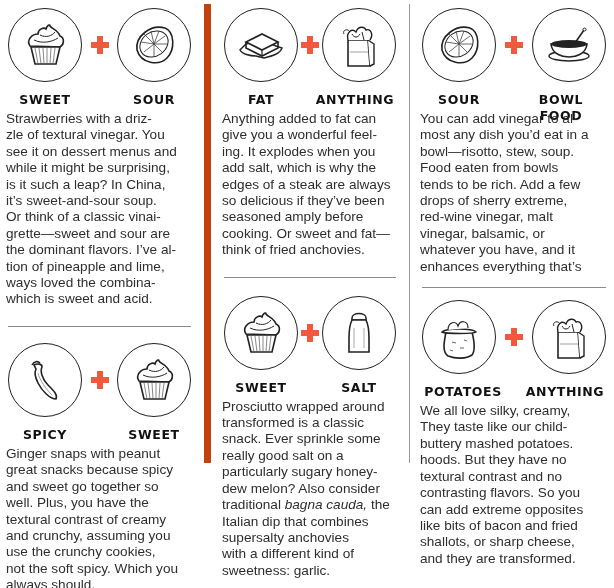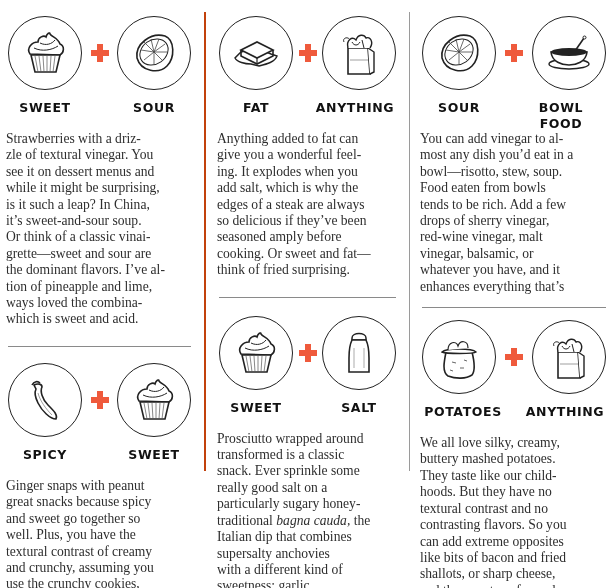--- a/index.html
+++ b/index.html
@@ -1,33 +1,33 @@
 <!DOCTYPE html>
 <html><head>
 <meta charset="utf-8">
 <style>
   * { box-sizing: border-box; margin: 0; padding: 0; }
   html, body { width: 614px; height: 588px; background: #fff; overflow: hidden; }
   body { font-family: "DejaVu Sans", sans-serif; color: #2b2b2b; position: relative; }
-  .col { position: absolute; top: 12px; height: 459px; }
+  .col { position: absolute; top: 4px; height: 459px; }
   .col1 { left: 0; width: 203px; padding: 0 10px 0 6px; }
-  .col2 { left: 204px; width: 204px; padding: 0 10px 0 11px; border-left: 2px solid #c2410c; }
+  .col2 { left: 204px; width: 204px; padding: 0 10px 0 11px; border-left: 7px solid #c2410c; }
   .col3 { left: 409px; width: 205px; padding: 0 6px 0 10px; border-left: 1px solid #9a9a9a; }
   .pair { position: relative; height: 84px; margin-top: 4px; }
   .circle { position: absolute; top: 0; width: 74px; height: 74px; border: 1.5px solid #222; border-radius: 50%; background: #fff; display: flex; align-items: center; justify-content: center; }
   .circle.left { left: 2px; }
   .circle.right { right: 2px; }
   .circle svg { width: 50px; height: 50px; }
   .plus { position: absolute; left: 50%; top: 28px; width: 18px; height: 18px; margin-left: -9px; }
   .plus::before, .plus::after { content: ""; position: absolute; background: #ef5a3c; }
   .plus::before { left: 6px; top: 0; width: 6px; height: 18px; }
   .plus::after { left: 0; top: 6px; width: 18px; height: 6px; }
   .labels { display: flex; justify-content: space-between; font-family: "DejaVu Sans", sans-serif; font-weight: bold; font-size: 12.5px; letter-spacing: 0.6px; color: #111; height: 16px; line-height: 16px; padding: 0 2px; }
   .labels span { display: inline-block; text-align: center; }
-  .body-text { font-family: Liberation Serif, serif; font-size: 13.6px; line-height: 16.4px; color: #2e2e2e; margin-top: 15px; }
+  .body-text { font-family: Liberation Sans, sans-serif; font-size: 13.6px; line-height: 16.4px; color: #2e2e2e; margin-top: 3px; }
   .body-text .l { display: block; white-space: nowrap; }
   .rule { border-top: 1px solid #8a8a8a; margin: 0 2px; }
   i { font-style: italic; }
 </style>
 </head>
 <body>
 
 <svg width="0" height="0" style="position:absolute">
   <defs>
     <symbol id="cupcake" viewBox="0 0 50 50">
@@ -164,21 +164,21 @@
   </div>
   <div class="body-text">
     <span class="l">Anything added to fat can</span>
     <span class="l">give you a wonderful feel-</span>
     <span class="l">ing. It explodes when you</span>
     <span class="l">add salt, which is why the</span>
     <span class="l">edges of a steak are always</span>
     <span class="l">so delicious if they’ve been</span>
     <span class="l">seasoned amply before</span>
     <span class="l">cooking. Or sweet and fat—</span>
-    <span class="l">think of fried surprising.</span>
+    <span class="l">think of fried anchovies.</span>
   </div>
   <div class="rule" style="margin-top:18px"></div>
   <div class="pair" style="margin-top:18px">
     <div class="circle left">
         <svg>
           <use href="#cupcake"></use>
         </svg>
       </div>
     <div class="plus"></div>
     <div class="circle right">
@@ -190,20 +190,21 @@
   <div class="labels">
     <span style="width:74px">SWEET</span>
     <span style="width:74px">SALT</span>
   </div>
   <div class="body-text">
     <span class="l">Prosciutto wrapped around</span>
     <span class="l">transformed is a classic</span>
     <span class="l">snack. Ever sprinkle some</span>
     <span class="l">really good salt on a</span>
     <span class="l">particularly sugary honey-</span>
+    <span class="l">dew melon? Also consider</span>
     <span class="l"><span>traditional </span><i>bagna cauda,</i><span> the</span></span>
     <span class="l">Italian dip that combines</span>
     <span class="l">supersalty anchovies</span>
     <span class="l">with a different kind of</span>
     <span class="l">sweetness: garlic.</span>
   </div>
 </div>
 
 <div class="col col3">
   <div class="pair">
@@ -222,21 +223,21 @@
   <div class="labels">
     <span style="width:74px">SOUR</span>
     <span style="width:90px">BOWL FOOD</span>
   </div>
   <div class="body-text">
     <span class="l">You can add vinegar to al-</span>
     <span class="l">most any dish you’d eat in a</span>
     <span class="l">bowl—risotto, stew, soup.</span>
     <span class="l">Food eaten from bowls</span>
     <span class="l">tends to be rich. Add a few</span>
-    <span class="l">drops of sherry vinegar,</span>
+    <span class="l">drops of sherry extreme,</span>
     <span class="l">red-wine vinegar, malt</span>
     <span class="l">vinegar, balsamic, or</span>
     <span class="l">whatever you have, and it</span>
     <span class="l">enhances everything that’s</span>
   </div>
   <div class="rule" style="margin-top:12px"></div>
   <div class="pair" style="margin-top:12px">
     <div class="circle left">
         <svg>
           <use href="#potato"></use>
@@ -248,22 +249,22 @@
           <use href="#bag"></use>
         </svg>
       </div>
   </div>
   <div class="labels">
     <span style="width:82px">POTATOES</span>
     <span style="width:82px">ANYTHING</span>
   </div>
   <div class="body-text">
     <span class="l">We all love silky, creamy,</span>
+    <span class="l">They taste like our child-</span>
     <span class="l">buttery mashed potatoes.</span>
-    <span class="l">They taste like our child-</span>
     <span class="l">hoods. But they have no</span>
     <span class="l">textural contrast and no</span>
     <span class="l">contrasting flavors. So you</span>
     <span class="l">can add extreme opposites</span>
     <span class="l">like bits of bacon and fried</span>
     <span class="l">shallots, or sharp cheese,</span>
     <span class="l">and they are transformed.</span>
   </div>
 </div>
 

